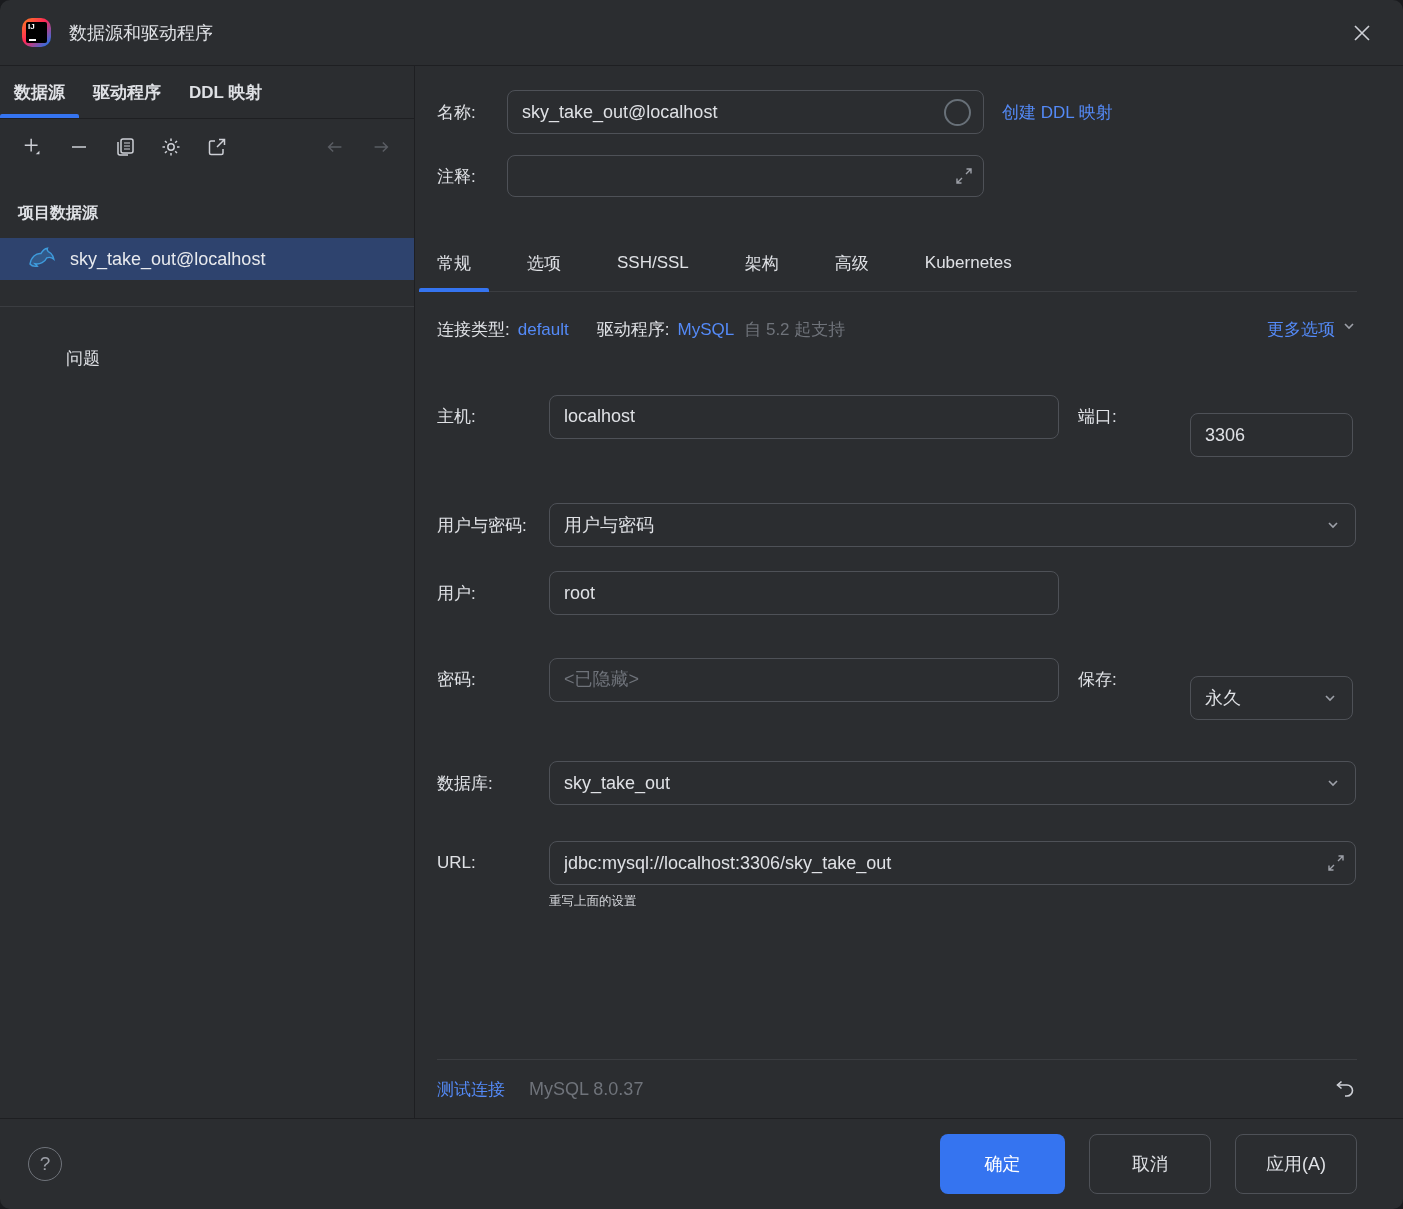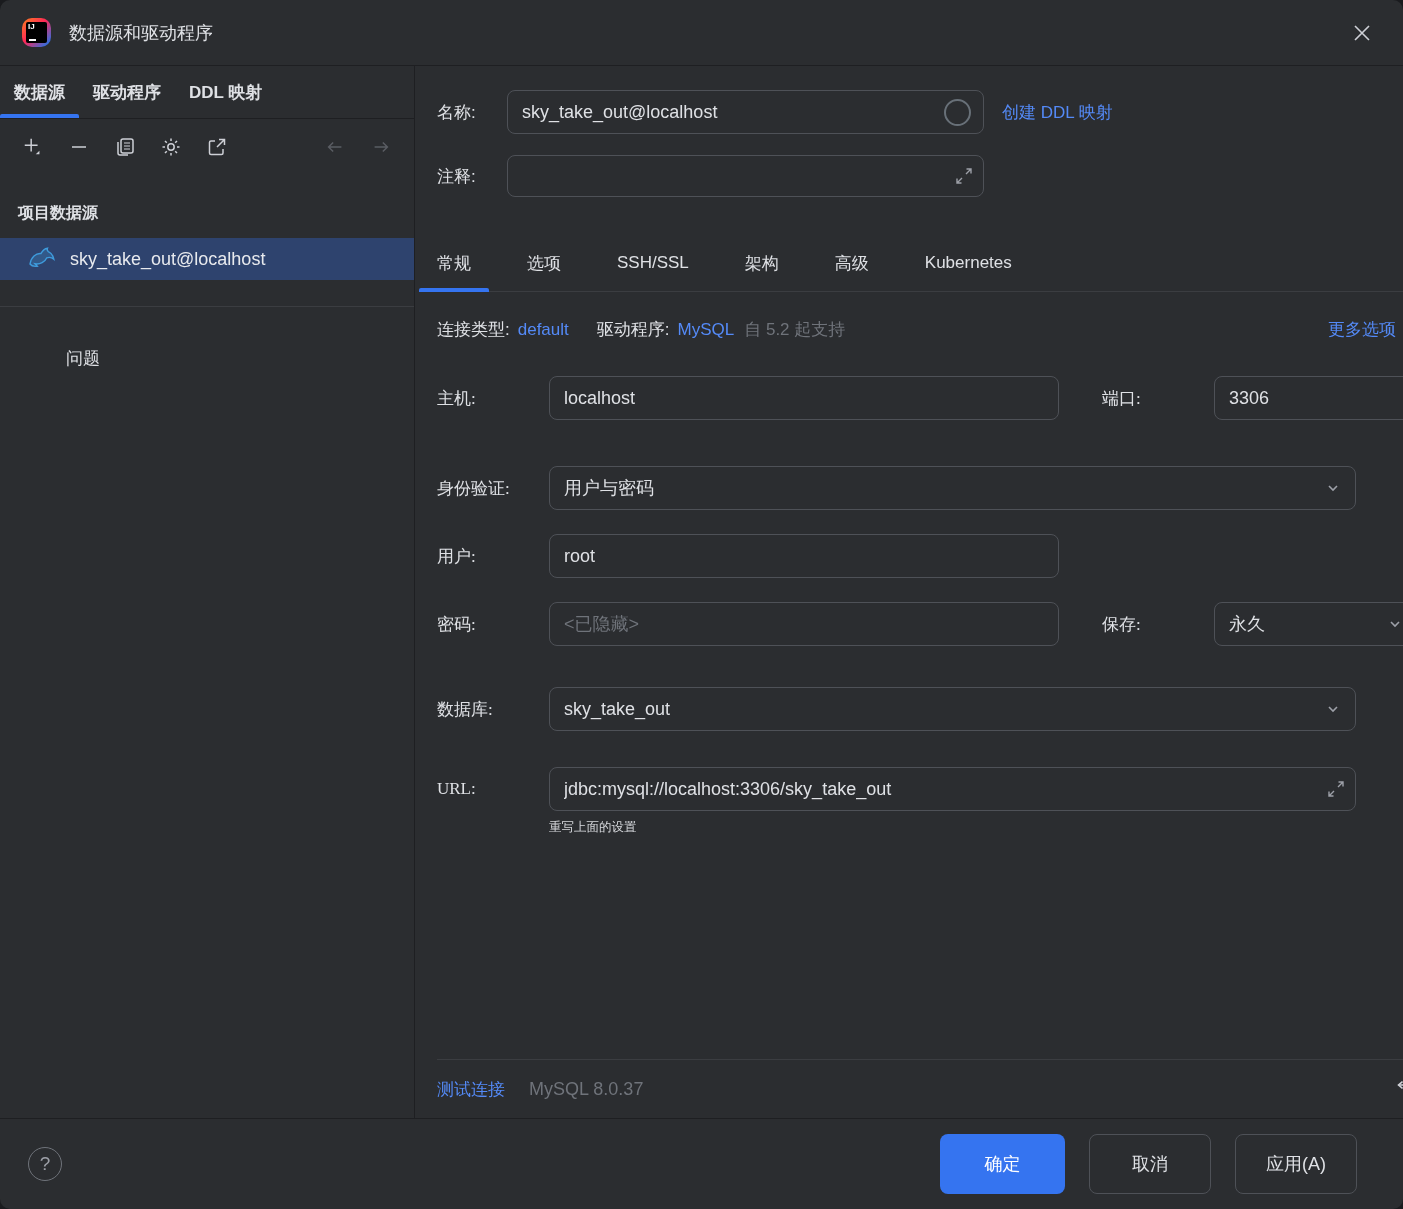--- a/index.html
+++ b/index.html
@@ -61,24 +61,24 @@
   .right-tab { font-size:17px; padding:0 18px; height:100%; display:flex; align-items:center; position:relative; cursor:pointer; color:#DFE1E5; }
   .right-tab.active::after { content:""; position:absolute; left:0; right:0; bottom:-1px; height:4px; background:#3574F0; border-radius:2px 2px 0 0; }
 
   .conn-row { margin-top:26px; display:flex; align-items:center; font-size:17px; }
   .link-blue { color:#548AF7; cursor:pointer; }
   .gray-note { color:#6F737A; }
   .more-options { margin-left:auto; display:flex; gap:6px; cursor:pointer; }
   .more-options .chev { color:#9DA0A8; display:flex; }
 
   .form-row { display:flex; align-items:center; }
-  .form-row .field-label { width:112px; flex:0 0 112px;font-family:Liberation Serif, serif; }
-  .mini-label { width:67px; flex:0 0 67px; margin-left:43px; }
+  .form-row .field-label { width:112px; flex:0 0 112px; }
+  .mini-label { width:67px; flex:0 0 67px; margin-left:19px; }
   .w-host { width:510px; }
-  .w-port { width:204px; }
+  .w-port { width:163px;margin-top:37px; }
   .w-full { width:807px; }
   .selbox { cursor:pointer; }
   .selbox .sel-text { padding:0 14px; font-size:18px; color:#DFE1E5; }
   .selbox .chev { position:absolute; right:14px; color:#9DA0A8; display:flex; }
 
   .url-hint { margin:8px 0 0 112px; font-size:12.5px; color:#D6D8DC; }
 
   .test-row { margin-top:auto; border-top:1px solid #3B3D41; height:59px; flex:0 0 59px; display:flex; align-items:center; }
   .test-link { font-size:17px; color:#548AF7; cursor:pointer; }
   .driver-version { margin-left:24px; font-size:18px; color:#6F737A; }
@@ -251,21 +251,21 @@
         <div class="ibox w-host">
           <input type="text" value="localhost" style="">
         </div>
         <span class="field-label mini-label">端口:</span>
         <div class="ibox w-port">
           <input type="text" value="3306" style="">
         </div>
       </div>
 
       <div class="form-row" style="margin-top:46px;">
-        <span class="field-label">身份验证:</span>
+        <span class="field-label">用户与密码:</span>
         <div class="ibox w-full selbox">
           <span class="sel-text">用户与密码</span>
           <span class="chev">
             <svg width="16" height="16" viewBox="0 0 16 16" fill="none" stroke="currentColor" stroke-width="1.6">
                 <path d="M4 6 L8 10 L12 6"></path>
               </svg>
           </span>
         </div>
       </div>
 

